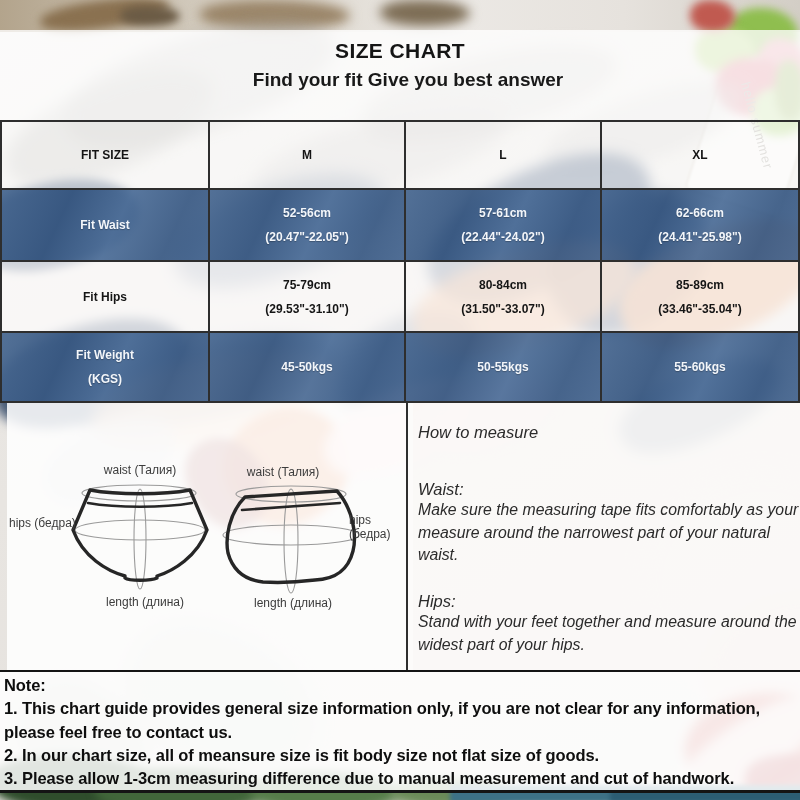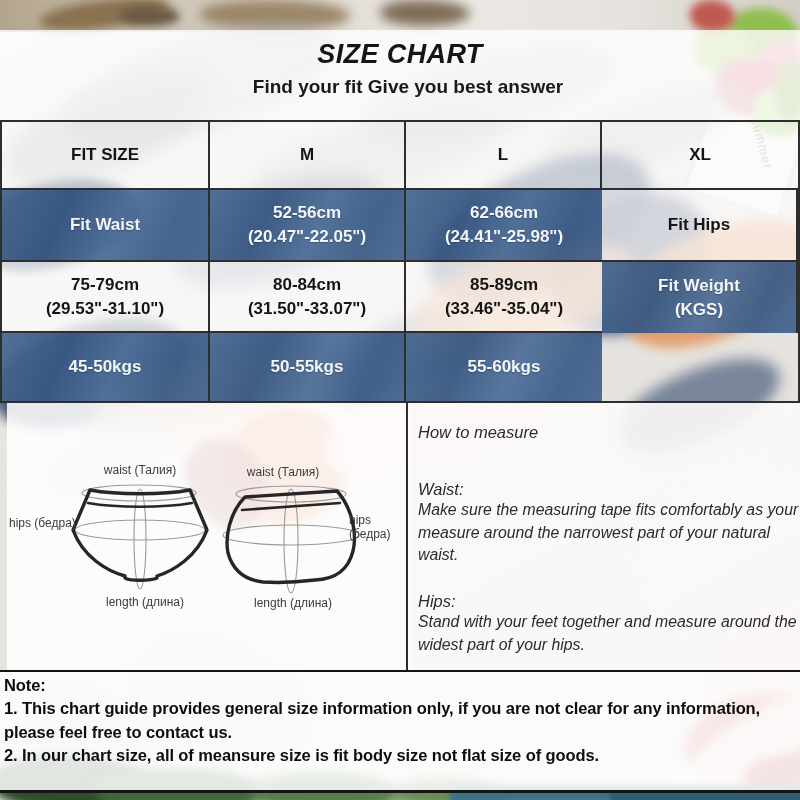--- a/index.html
+++ b/index.html
@@ -6,30 +6,30 @@
   body{width:800px;height:800px;font-family:"Liberation Sans",sans-serif;}
   .canvas{position:relative;width:800px;height:800px;overflow:hidden;
     background:linear-gradient(150deg,#eceae7 0%,#e8e5e1 40%,#e3dfda 100%);}
   .blob{position:absolute;border-radius:45% 55% 50% 50%;}
   .pot-text{position:absolute;left:712px;top:118px;transform:rotate(75deg);
     font-size:13px;color:rgba(165,160,152,0.9);letter-spacing:1px;white-space:nowrap;}
 
   
   .title-panel{position:absolute;left:0;top:30px;width:800px;height:90px;
     background:rgba(255,255,255,0.78);text-align:center;}
-  .title{font-size:27px;font-weight:700;color:#151515;margin:9px 0 0 0;letter-spacing:0.4px;font-style:italic;}
+  .title{font-size:21px;font-weight:700;color:#151515;margin:9px 0 0 0;letter-spacing:0.4px;}
   .subtitle{font-size:19px;font-weight:700;color:#191919;margin:6px 0 0 16px;}
 
   
   .size-table{position:absolute;left:0;top:120px;width:800px;height:283px;
     box-sizing:border-box;border:2px solid #2e2e2e;display:grid;
     grid-template-columns:208px 196px 196px 1fr;
     grid-template-rows:68px 72px 71px 1fr;}
   .tcell{display:flex;flex-direction:column;justify-content:center;align-items:center;
-    text-align:center;font-weight:700;font-size:17px;line-height:24px;
+    text-align:center;font-weight:700;font-size:12px;line-height:24px;
     border-right:2px solid #2e2e2e;border-bottom:2px solid #2e2e2e;}
   .tcell.no-r{border-right:none;}
   .tcell.no-b{border-bottom:none;}
   .light{background:rgba(255,255,255,0.66);color:#141414;}
   .hipsbg{background:rgba(254,253,252,0.76);color:#151515;}
   .blue{background:linear-gradient(115deg,rgba(73,105,146,0.94) 0%,rgba(56,88,130,0.94) 30%,
     rgba(79,112,154,0.94) 55%,rgba(60,92,134,0.94) 80%,rgba(70,102,144,0.94) 100%);
     color:#f3f6fa;text-shadow:0 1px 1px rgba(0,0,0,0.25);}
 
   
@@ -134,20 +134,24 @@
     <div class="tcell light no-r">
       <div>XL</div>
     </div>
 
     <div class="tcell blue">
       <div>Fit Waist</div>
     </div>
     <div class="tcell blue">
       <div>52-56cm</div>
       <div>(20.47"-22.05")</div>
+    </div>
+    <div class="tcell blue">
+      <div>57-61cm</div>
+      <div>(22.44"-24.02")</div>
     </div>
     <div class="tcell blue no-r">
       <div>62-66cm</div>
       <div>(24.41"-25.98")</div>
     </div>
 
     <div class="tcell hipsbg">
       <div>Fit Hips</div>
     </div>
     <div class="tcell hipsbg">
@@ -206,15 +210,16 @@
     <p class="htm-h">Waist:</p>
     <p class="htm-p">Make sure the measuring tape fits comfortably as your measure around the narrowest part of your natural waist.</p>
     <p class="htm-h">Hips:</p>
     <p class="htm-p">Stand with your feet together and measure around the widest part of your hips.</p>
   </div>
 
   <div class="note-panel">
     <div class="note-line">Note:</div>
     <div class="note-line">1. This chart guide provides general size information only, if you are not clear for any information, please feel free to contact us.</div>
     <div class="note-line">2. In our chart size, all of meansure size is fit body size not flat size of goods.</div>
+    <div class="note-line">3. Please allow 1-3cm measuring difference due to manual measurement and cut of handwork.</div>
   </div>
 
 </div>
 
 </body></html>

